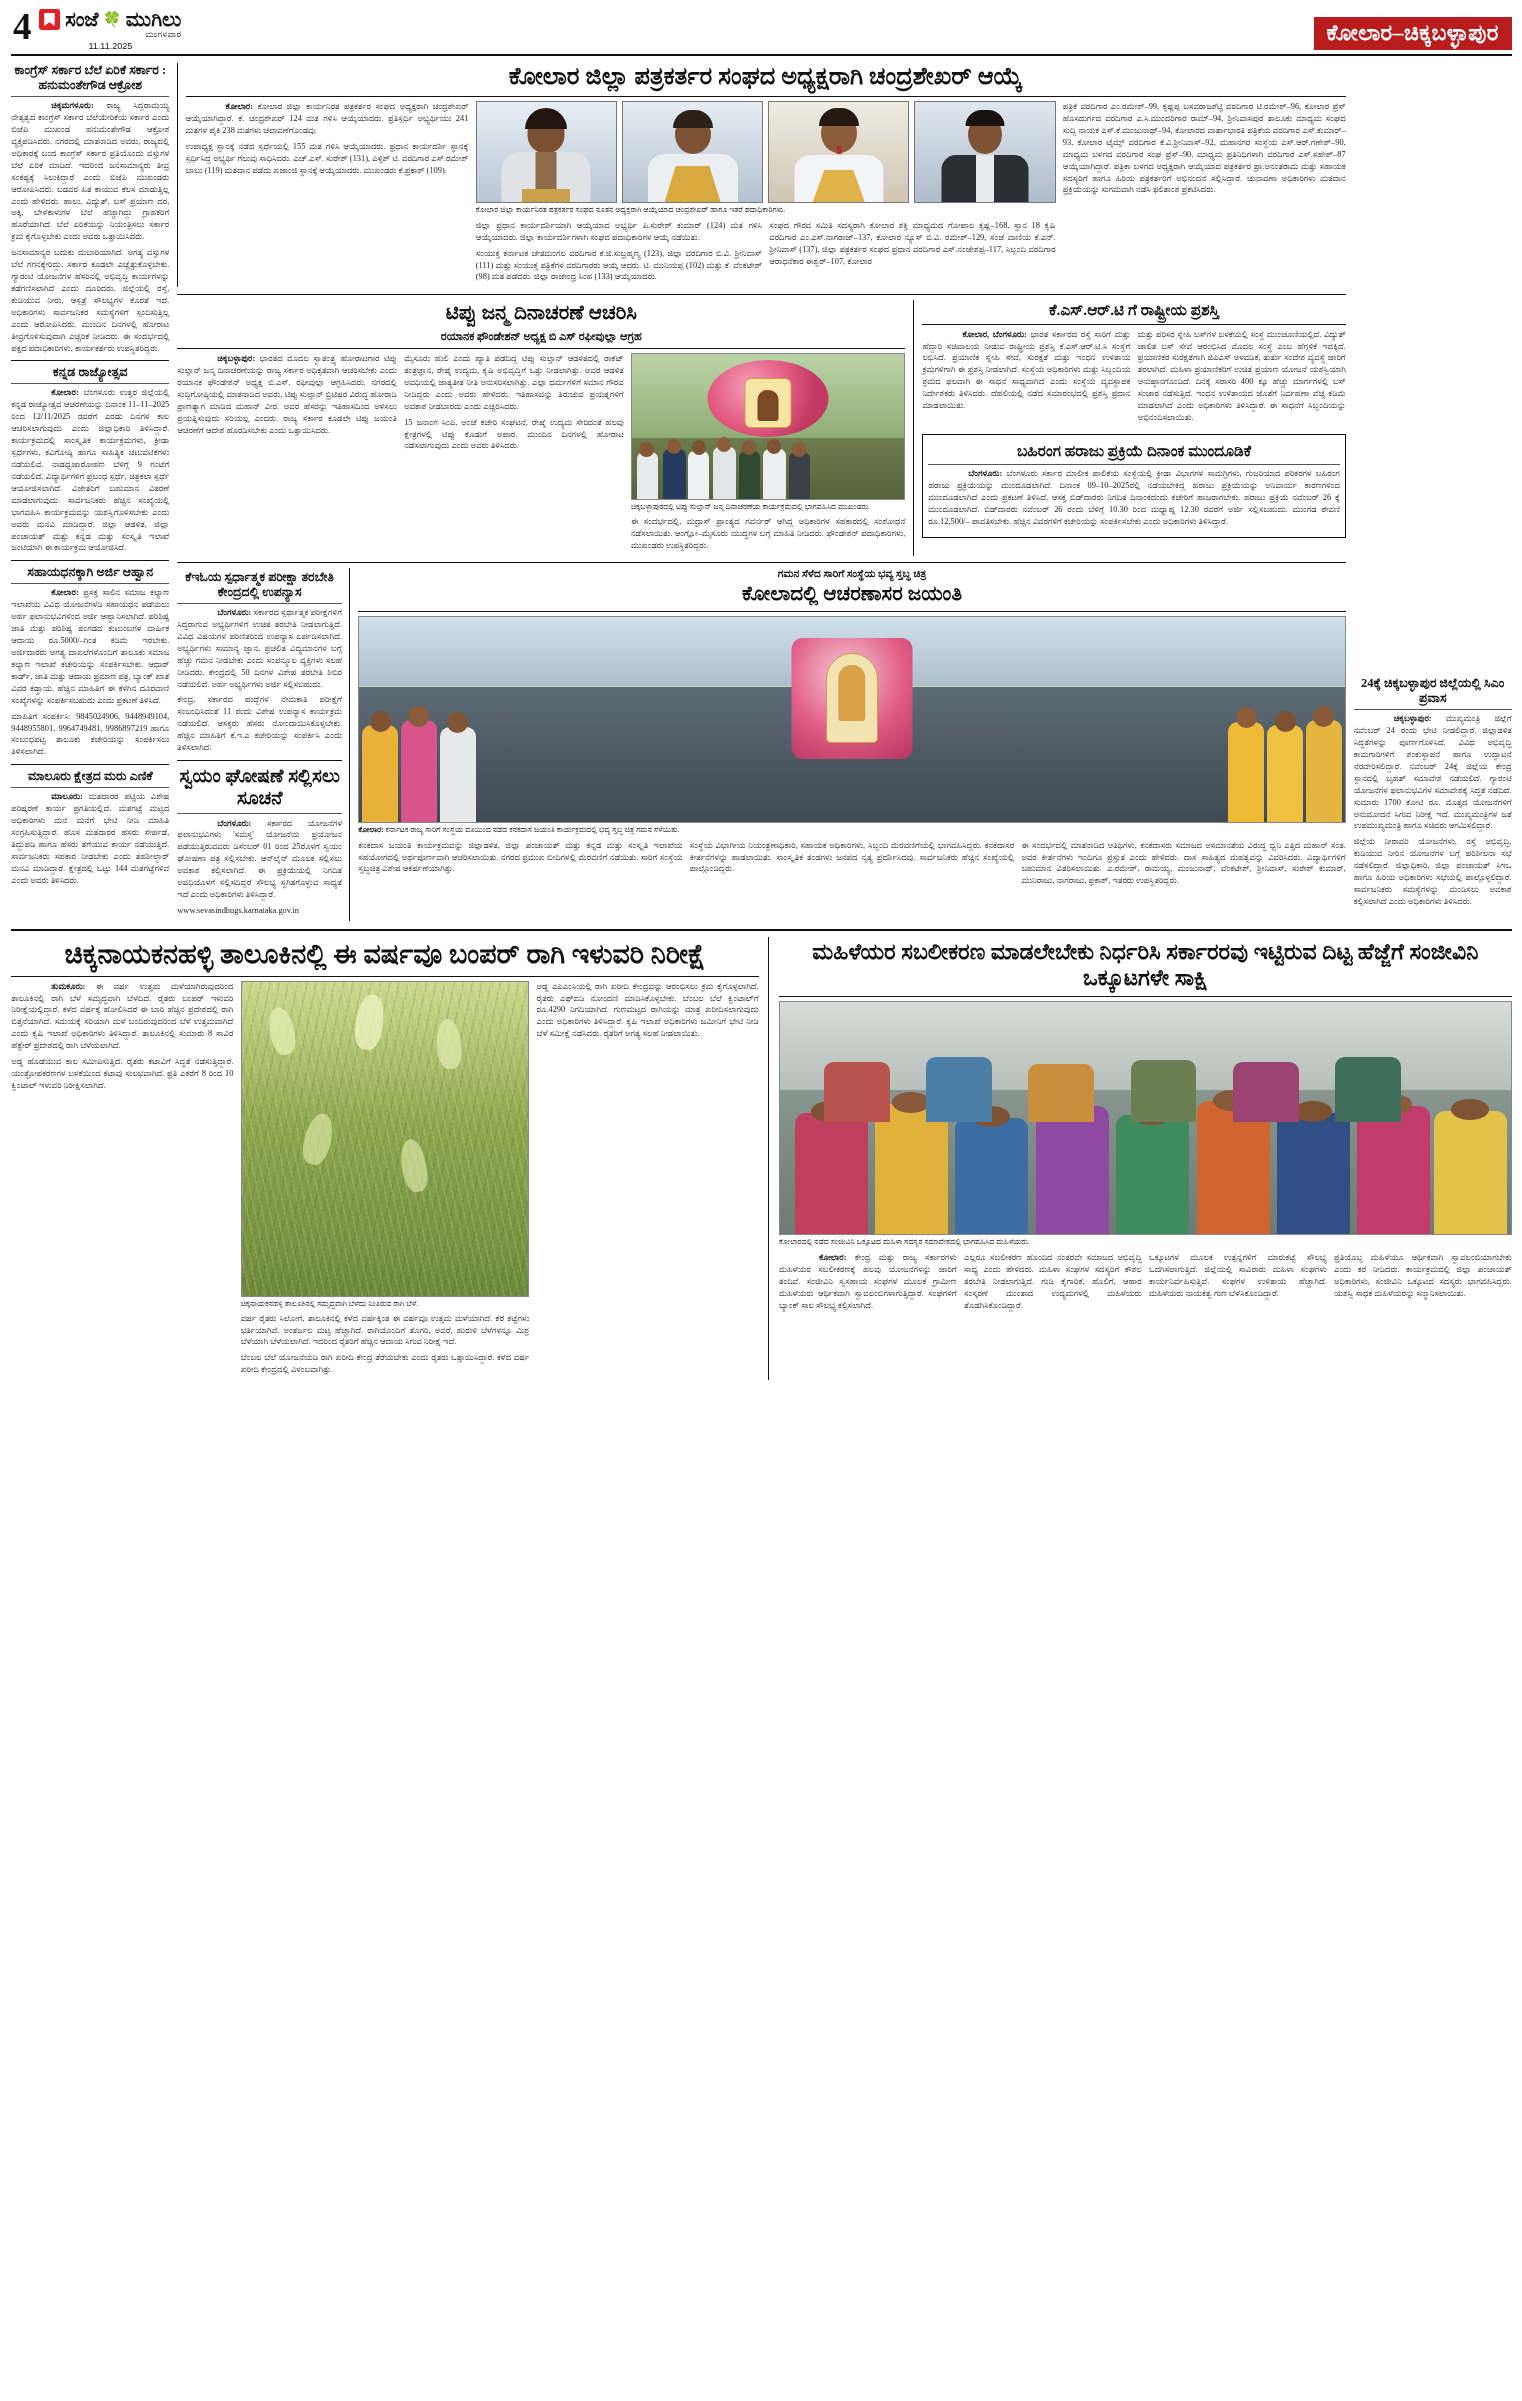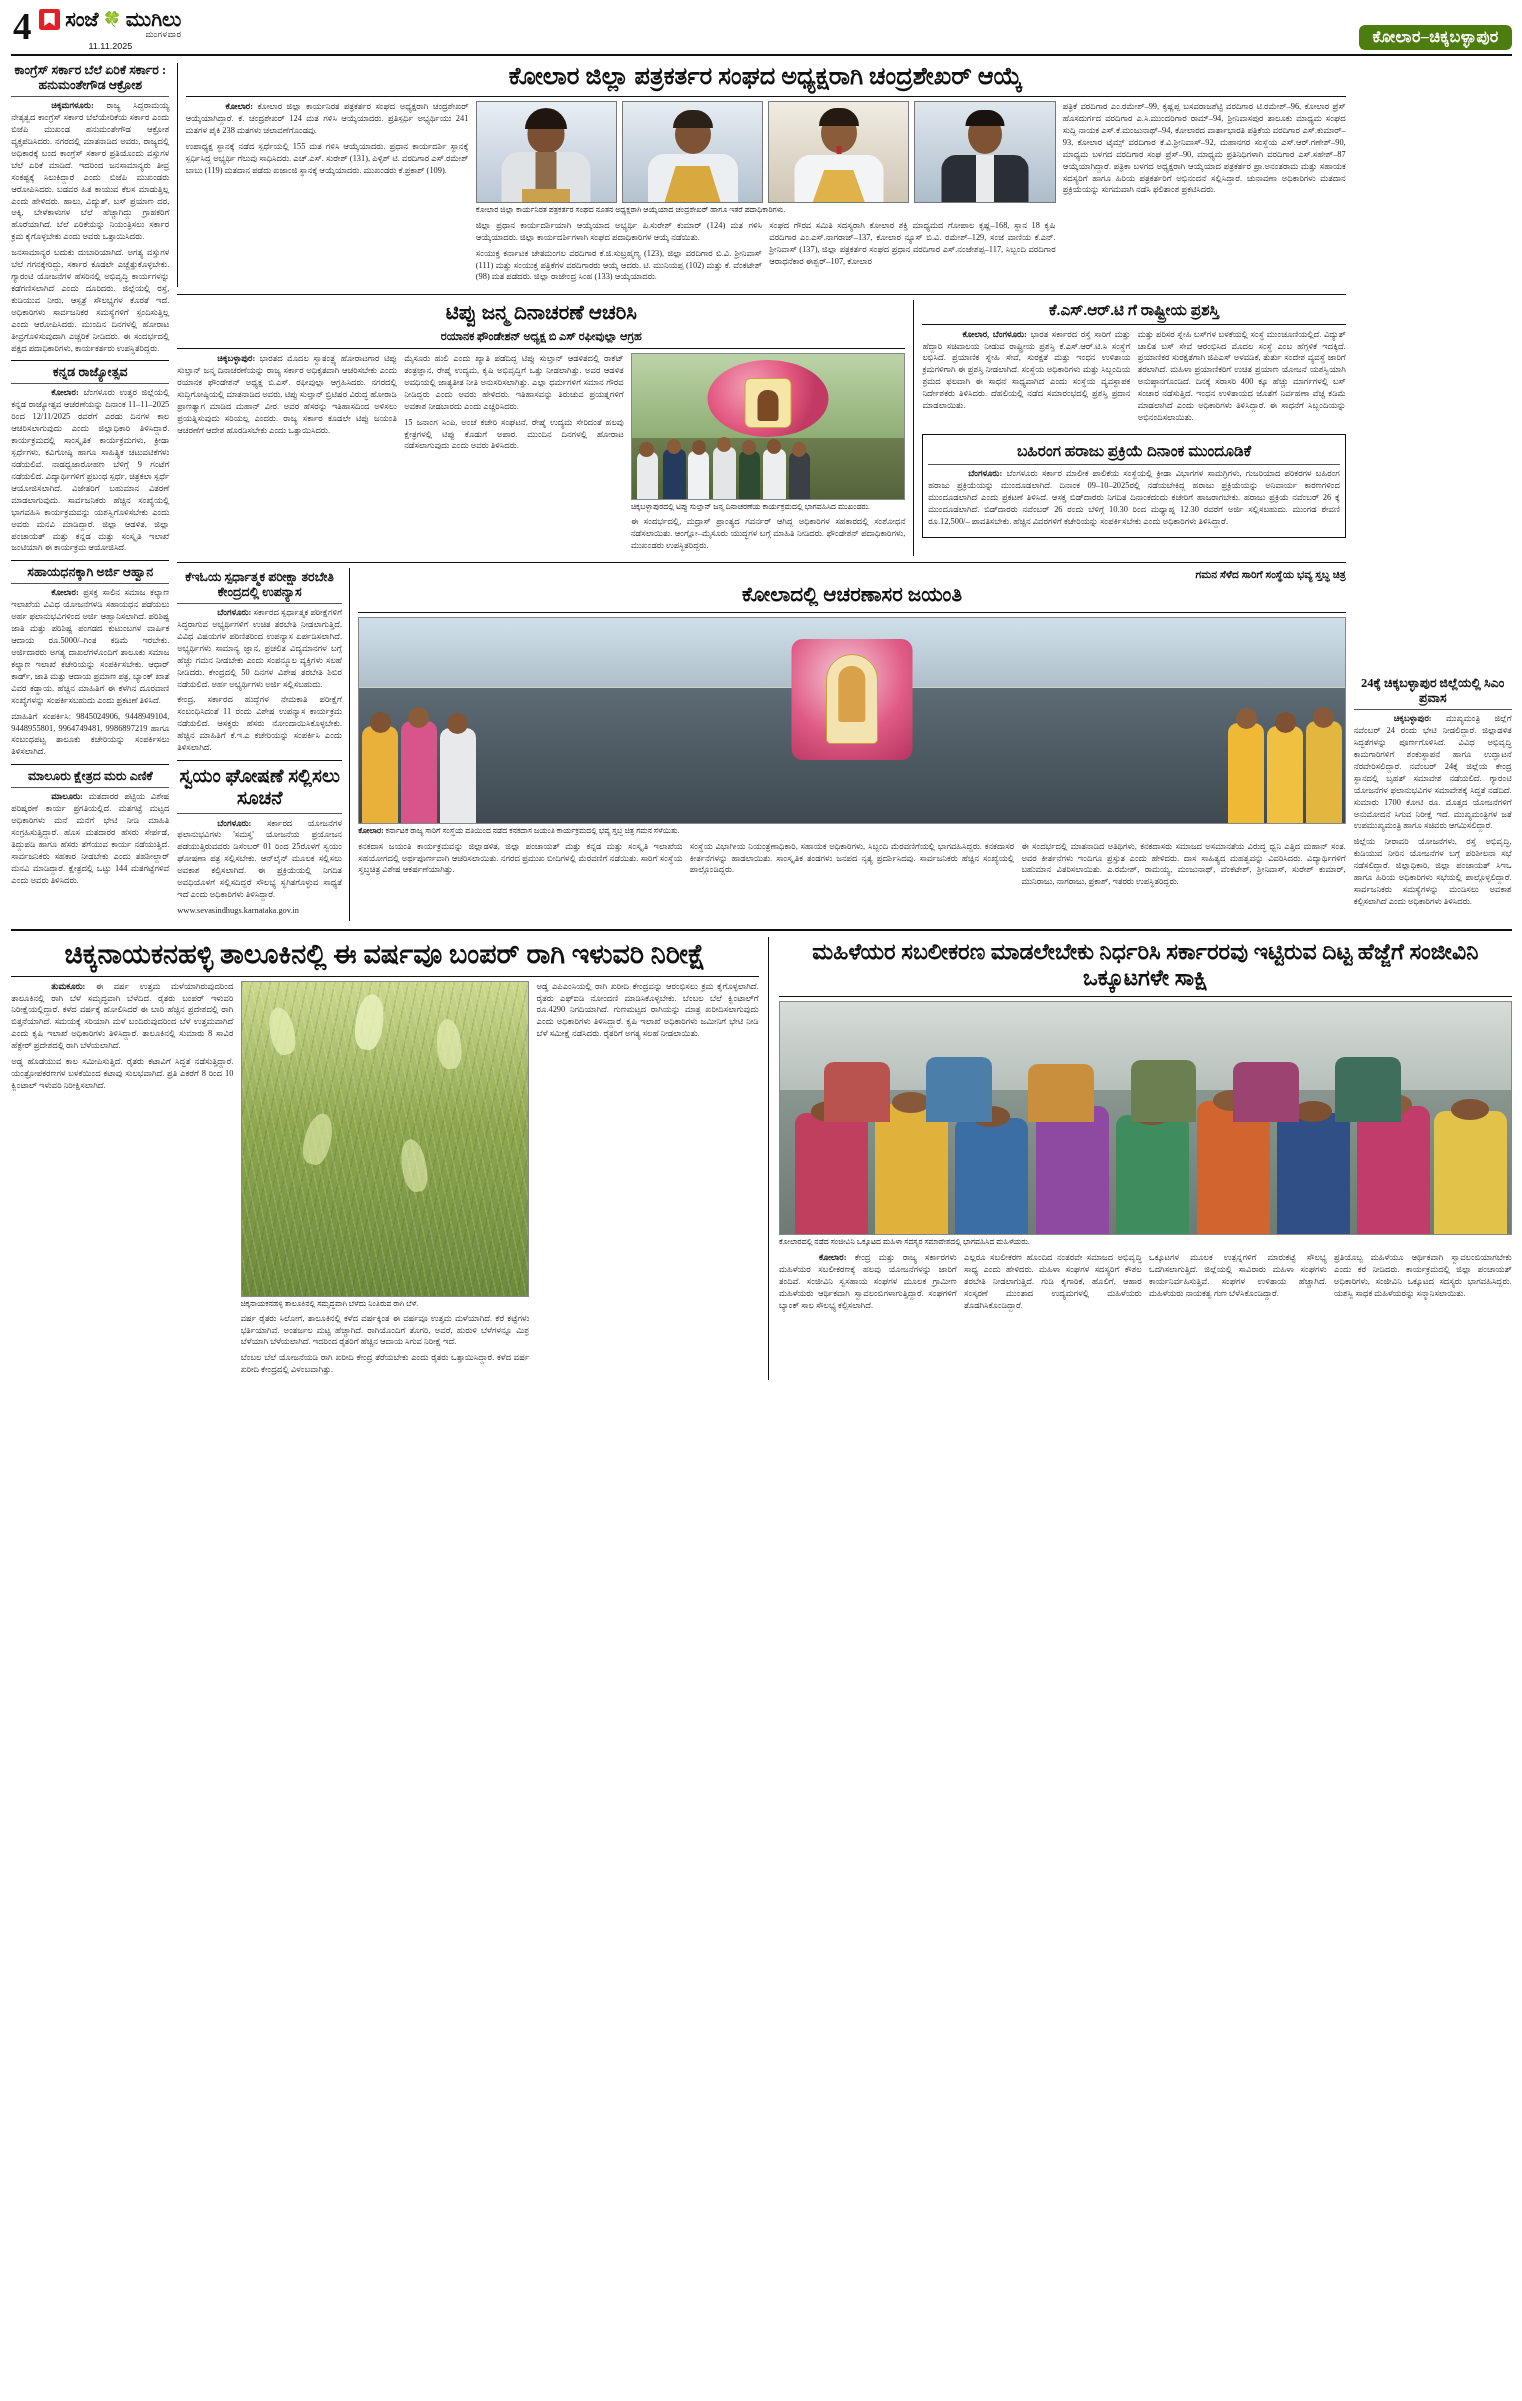--- a/index.html
+++ b/index.html
@@ -55,26 +55,25 @@
     font-size: 20px; font-weight: bold;
     font-family: "Liberation Serif", serif;
   }
   .logo-sub {
     font-size: 8.5px; text-align: right; width: 100%;
     margin-top: -1.6px; letter-spacing: 0.4px;
   }
   .logo-date { font-size: 9px; text-align: center; width: 100%; margin-top: 0.8px; }
   .edition-wrap { margin-left: auto; align-self: flex-end; padding-bottom: 1.6px; }
   .edition {
-    background: #4d7c0f; color: #fff;
-    font-size: 16px; font-weight: bold;
+    background: #b91c1c; color: #fff;
+    font-size: 22px; font-weight: bold;
     padding: 2.4px 13px 4px 13px;
     font-family: "Liberation Serif", serif;
     letter-spacing: 0.4px;
-    border-radius: 6px;
   }
 
   
   .kn { font-family: "Liberation Serif", serif; }
   .body-text {
     font-size: 8.4px;
     line-height: 1.42;
     text-align: justify;
     color: #1a1a1a;
     word-break: break-word;
@@ -120,24 +119,24 @@
   }
   .sub-hl {
     font-family: "Liberation Serif", serif;
     font-size: 11.3px;
     font-weight: bold;
     text-align: center;
     margin: 0 0 4.8px 0;
     line-height: 1.2;
   }
   .kicker {
-    font-family: Liberation Sans, sans-serif;
+    font-family: Liberation Serif, serif;
     font-size: 10.5px;
     font-weight: bold;
-    text-align: right;
+    text-align: center;
     margin-bottom: 2.4px;
   }
 
   
   .top-area { display: flex; gap: 8px; margin-top: 4.8px; }
   .col-left-1 { width: 158px; }
   .mid-area { flex: 1; }
   .col-right-1 { width: 158px; }
 
   .cols-2 { display: flex; gap: 7.3px; }

